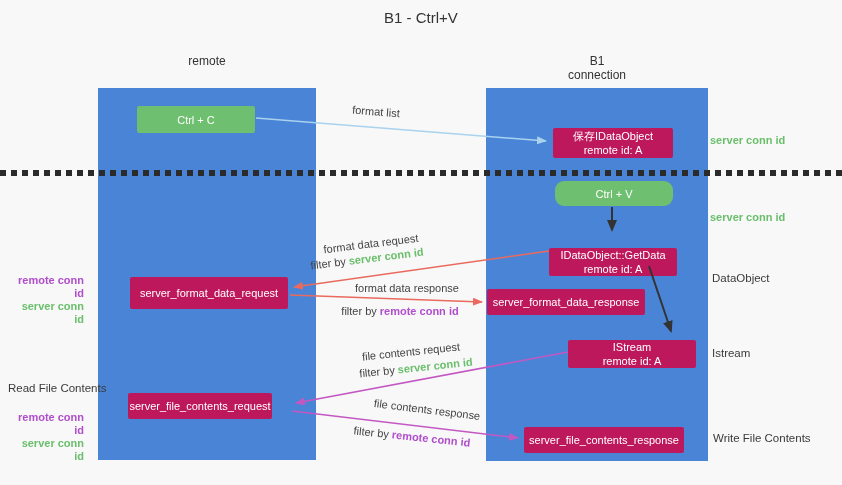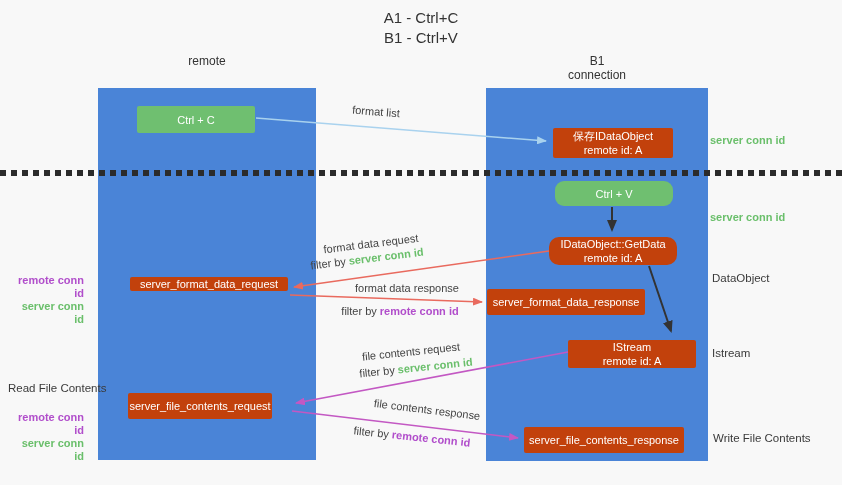--- a/index.html
+++ b/index.html
@@ -39,21 +39,21 @@
   }
 
   .node {
     z-index: 4;
     display: flex; flex-direction: column;
     align-items: center; justify-content: center;
     color: #fff; font-size: 11px; line-height: 14px;
     border-radius: 2px; text-align: center;
   }
   .node.green  { background: #6fbf70; }
-  .node.orange { background: #c2410c; }
+  .node.orange { background: #be185d; }
 
   svg.arrows { position: absolute; top: 0; left: 0; z-index: 5; pointer-events: none; }
 
   .flow-label {
     z-index: 6;
     font-size: 11px; line-height: 13px; color: #444;
     white-space: nowrap;
     transform-origin: center;
   }
   .kw-green  { color: #6abf6b; font-weight: bold; margin-left: 3px; }
@@ -62,21 +62,20 @@
   .side-label { z-index: 6; font-size: 11.5px; white-space: nowrap; }
   .side-green  { color: #6abf6b; font-weight: bold; font-size: 11px; }
   .conn-block { text-align: right; line-height: 13px; font-size: 11px; font-weight: bold; }
   .conn-block .purple { color: #b14ecb; }
   .conn-block .green  { color: #6abf6b; }
 </style>
 </head>
 <body>
 
 <div class="abs title">
-  <div>A1 - Ctrl+C</div>
   <div>B1 - Ctrl+V</div>
 </div>
 
 <div class="abs col-header" style="left:147px;">
   <div>remote</div>
 </div>
 <div class="abs col-header" style="left:537px;">
   <div>B1</div>
   <div>connection</div>
 </div>
@@ -92,26 +91,26 @@
 
 <div class="abs node orange" style="left:553px;top:128px;width:120px;height:30px;">
   <span>保存IDataObject</span>
   <span>remote id: A</span>
 </div>
 
 <div class="abs node green" style="left:555px;top:181px;width:118px;height:25px;border-radius:9px;">
   <span>Ctrl + V</span>
 </div>
 
-<div class="abs node orange" style="left:549px;top:237px;width:128px;height:28px;border-radius:10px;">
+<div class="abs node orange" style="left:549px;top:248px;width:128px;height:28px;">
   <span>IDataObject::GetData</span>
   <span>remote id: A</span>
 </div>
 
-<div class="abs node orange" style="left:130px;top:277px;width:158px;height:14px;">
+<div class="abs node orange" style="left:130px;top:277px;width:158px;height:32px;">
   <span>server_format_data_request</span>
 </div>
 
 <div class="abs node orange" style="left:487px;top:289px;width:158px;height:26px;">
   <span>server_format_data_response</span>
 </div>
 
 <div class="abs node orange" style="left:568px;top:340px;width:128px;height:28px;">
   <span>IStream</span>
   <span>remote id: A</span>

